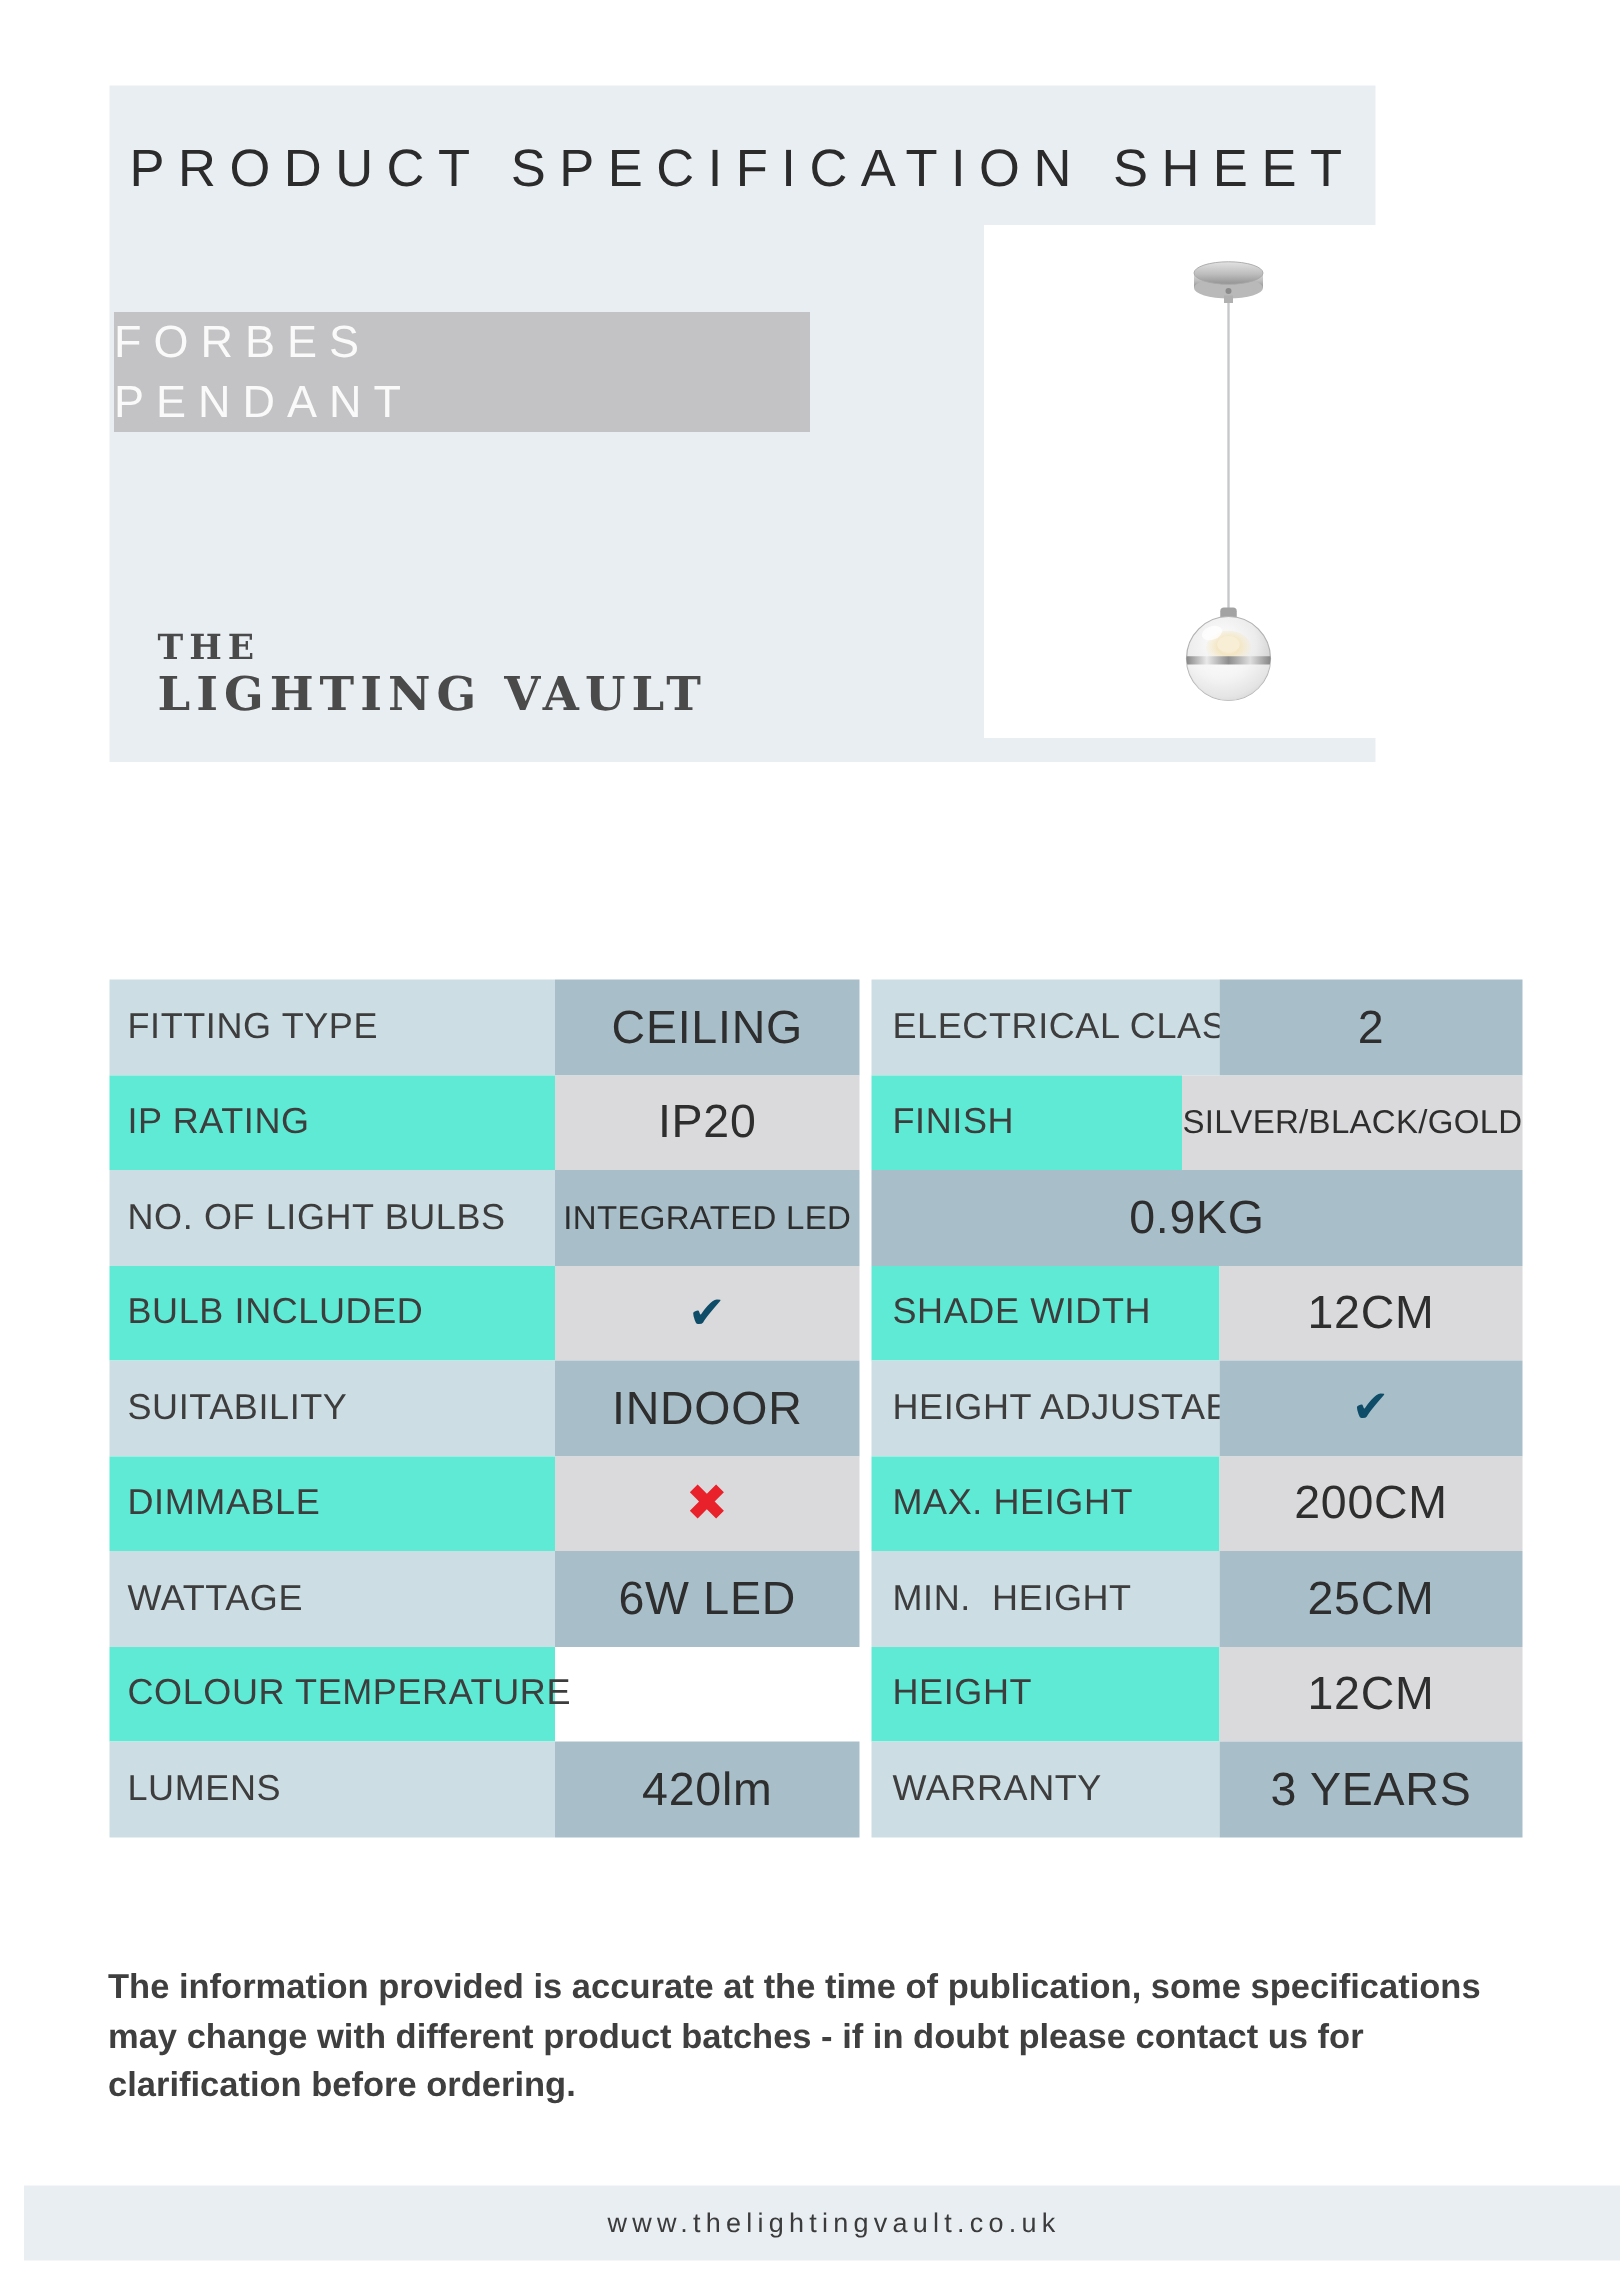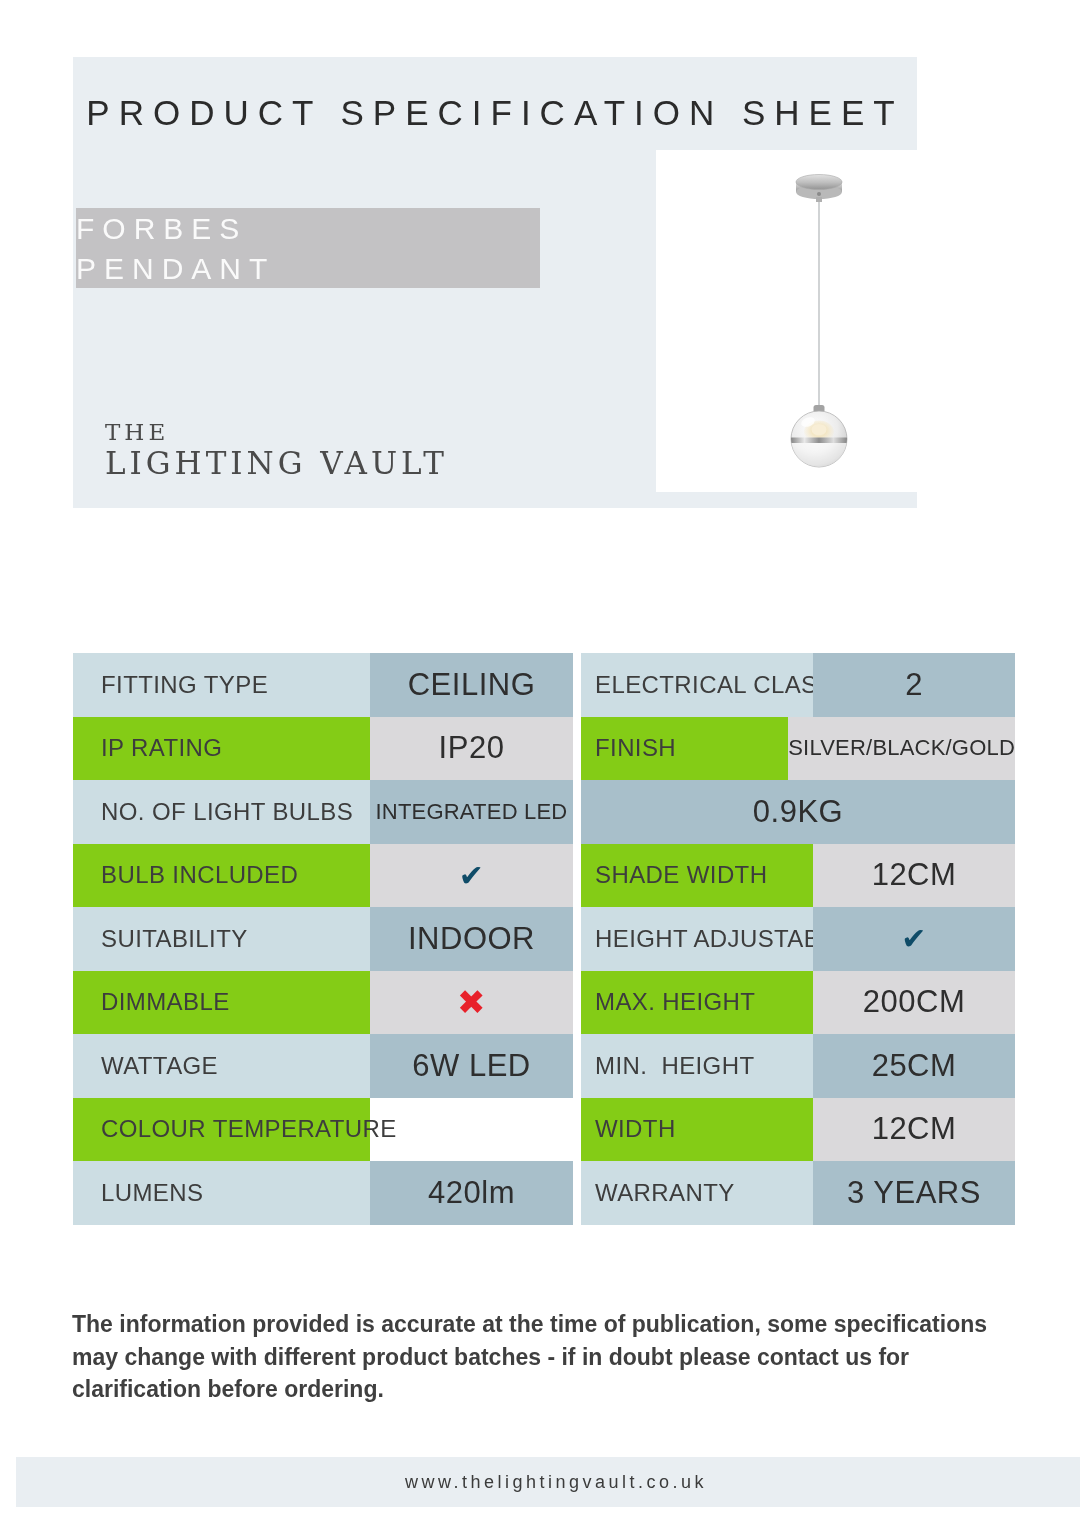--- a/index.html
+++ b/index.html
@@ -18,47 +18,47 @@
     white-space:nowrap;
   }
   .product-name-box{
     position:absolute;left:3px;top:151px;width:464px;height:80px;
     background:#c3c2c4;box-sizing:border-box;padding:1px 26px 0 0;
     text-align:left;color:#fafafa;font-size:30px;line-height:40px;
     letter-spacing:8px;font-weight:300;
   }
   .brand-logo{
     position:absolute;left:32px;top:362px;color:#4a4a4a;
-    font-family:"DejaVu Serif","Liberation Serif",serif;font-weight:400;
+    font-family:"DejaVu Serif","Liberation Serif",serif;font-weight:700;
   }
   .brand-line1{font-size:23px;letter-spacing:4px;line-height:26px;}
   .brand-line2{font-size:31px;letter-spacing:4px;line-height:37px;}
   .product-image-box{
     position:absolute;left:583px;top:93px;width:352px;height:342px;
     background:#ffffff;
   }
   
   .spec-table{position:absolute;top:653px;}
   .spec-table.left{left:73px;width:500px;}
   .spec-table.right{left:581px;width:434px;}
   .row{display:flex;height:63.5px;}
   .lbl{
     display:flex;align-items:center;box-sizing:border-box;
     font-size:24px;color:#3d3d3d;letter-spacing:0.4px;white-space:pre;
   }
-  .spec-table.left .lbl{width:297px;padding-left:28px;}
+  .spec-table.left .lbl{width:297px;padding-left:12px;}
   .spec-table.right .lbl{width:232px;padding-left:14px;}
   .val{
     flex:1;display:flex;align-items:center;justify-content:center;
     font-size:31px;color:#2e2e2e;letter-spacing:0.5px;text-align:center;
   }
   .val.small{font-size:22px;letter-spacing:0.2px;text-align:right;}
   .row.even .lbl{background:#ccdde3;}
   .row.even .val{background:#a8bfca;}
-  .row.odd .lbl{background:#84cc16;}
+  .row.odd .lbl{background:#5eead4;}
   .row.odd .val{background:#dad9db;}
   .icon{font-family:"DejaVu Sans",sans-serif;font-weight:bold;}
   .icon.check{color:#0f4c68;font-size:30px;}
   .icon.cross{color:#e8212a;font-size:34px;}
   
   .disclaimer{
     position:absolute;left:72px;top:1276px;width:935px;
     font-size:23px;line-height:1.42;color:#3f3f3f;font-weight:700;margin-top:32px;
   }
   .footer-bar{
@@ -203,21 +203,21 @@
   </div>
   <div class="row odd">
     <div class="lbl">MAX. HEIGHT</div>
     <div class="val">200CM</div>
   </div>
   <div class="row even">
     <div class="lbl">MIN.  HEIGHT</div>
     <div class="val">25CM</div>
   </div>
   <div class="row odd">
-    <div class="lbl">WIDTH</div>
+    <div class="lbl">HEIGHT</div>
     <div class="val">12CM</div>
   </div>
   <div class="row even">
     <div class="lbl">WARRANTY</div>
     <div class="val">3 YEARS</div>
   </div>
 </div>
 
 <div class="disclaimer">The information provided is accurate at the time of publication, some specifications may change with different product batches - if in doubt please contact us for clarification before ordering.</div>
 

